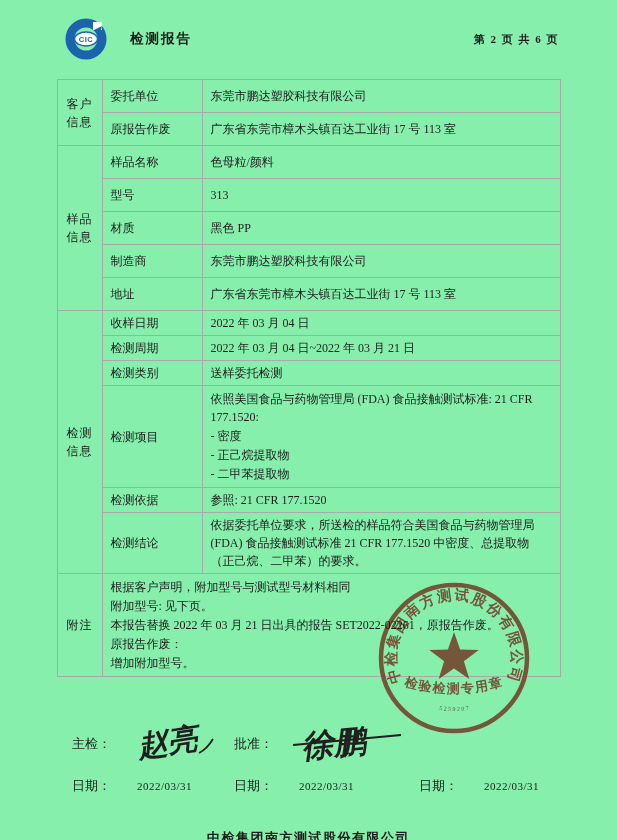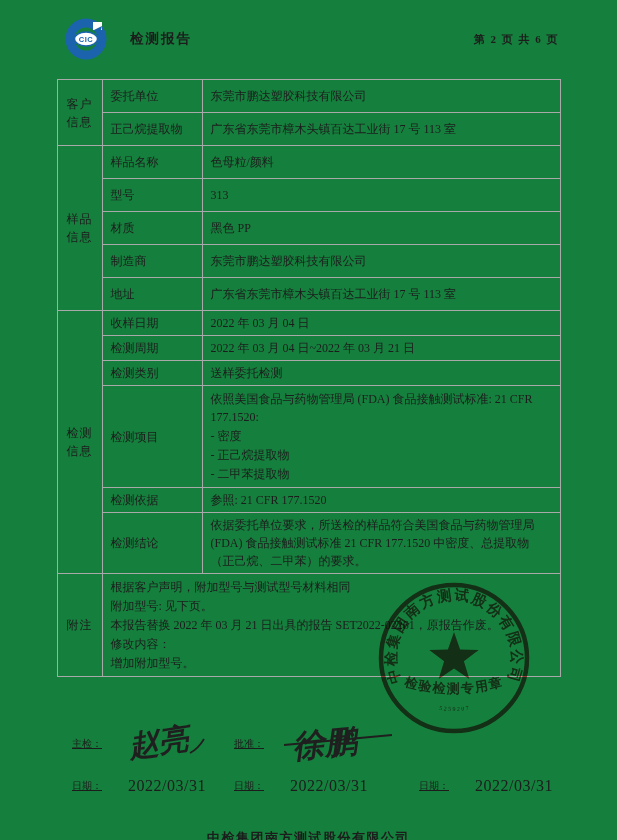--- a/index.html
+++ b/index.html
@@ -1,17 +1,17 @@
 <!DOCTYPE html>
 <html><head>
 <meta charset="utf-8">
 <style>
   html,body{margin:0;padding:0;background:#fff;}
   .page{
-    position:relative;width:617px;height:840px;margin:0 auto;background:#15803d;
+    position:relative;width:617px;height:840px;margin:0 auto;background:#86efac;
     font-family:"Liberation Serif","DejaVu Serif",serif;color:#1c1c1c;overflow:hidden;
   }
   
   .header{display:flex;align-items:center;height:46px;margin:16px 58px 0 64px;}
   .logo{width:44px;height:44px;flex:0 0 auto;}
   .hdr-title{margin-left:22px;font-size:13.5px;font-weight:bold;letter-spacing:2px;}
   .hdr-no{margin-left:44px;font-size:12.5px;font-weight:bold;}
   .hdr-page{margin-left:auto;font-size:11px;font-weight:bold;letter-spacing:1.5px;white-space:nowrap;}
   
   table.report{border-collapse:collapse;width:504px;margin:17px auto 0;table-layout:fixed;}
@@ -21,23 +21,23 @@
   td.field{width:100px;}
   tr.r33 td{height:33px;}
   tr.r24 td{height:24px;}
   .cell-lines div{margin:1px 0;}
   
   .sig-area{margin-top:44px;padding-left:72px;}
   .sig-row{display:flex;align-items:center;height:46px;}
   .sig-col1{width:162px;display:flex;align-items:center;}
   .sig-col2{width:185px;display:flex;align-items:center;}
   .sig-col3{flex:1;display:flex;align-items:center;}
-  .sig-label{font-size:10px;white-space:nowrap;text-decoration:underline;}
+  .sig-label{font-size:13px;white-space:nowrap;}
   .date-row{display:flex;align-items:flex-end;margin-top:10px;}
-  .date-val{font-size:16px;margin-left:26px;letter-spacing:.5px;}
+  .date-val{font-size:11px;margin-left:26px;letter-spacing:.5px;}
   .sig-art{margin-left:18px;position:relative;top:-4px;}
   
   .footer{margin-top:34px;text-align:center;}
   .foot-company{font-size:13px;font-weight:bold;letter-spacing:1.5px;}
   
   .stamp{position:absolute;left:368px;top:574px;width:172px;height:172px;
     opacity:.88;mix-blend-mode:multiply;pointer-events:none;}
   .stamp text{font-family:"Liberation Serif","DejaVu Serif",serif;}
   
   .hand-svg{overflow:visible;}
@@ -61,21 +61,21 @@
 
   <table class="report">
 
     <tbody>
         <tr class="r33">
       <td class="sec" rowspan="2">客户信息</td>
       <td class="field">委托单位</td>
       <td>东莞市鹏达塑胶科技有限公司</td>
     </tr>
     <tr class="r33">
-      <td class="field">正己烷提取物</td>
+      <td class="field">原报告作废</td>
       <td>广东省东莞市樟木头镇百达工业街 17 号 113 室</td>
     </tr>
 
     <tr class="r33">
       <td class="sec" rowspan="5">样品信息</td>
       <td class="field">样品名称</td>
       <td>色母粒/颜料</td>
     </tr>
     <tr class="r33">
       <td class="field">型号</td>
@@ -124,21 +124,21 @@
       <td class="field">检测结论</td>
       <td>依据委托单位要求，所送检的样品符合美国食品与药物管理局 (FDA) 食品接触测试标准 21 CFR 177.1520 中密度、总提取物（正己烷、二甲苯）的要求。</td>
     </tr>
 
     <tr>
       <td class="sec">附注</td>
       <td colspan="2" class="cell-lines">
         <div>根据客户声明，附加型号与测试型号材料相同</div>
         <div>附加型号: 见下页。</div>
         <div>本报告替换 2022 年 03 月 21 日出具的报告 SET2022-02261，原报告作废。</div>
-        <div>修改内容：</div>
+        <div>原报告作废：</div>
         <div>增加附加型号。</div>
       </td>
     </tr>
   </tbody>
     </table>
 
   <div class="sig-area">
     <div class="sig-row">
       <div class="sig-col1">
         <span class="sig-label">主检：</span>

